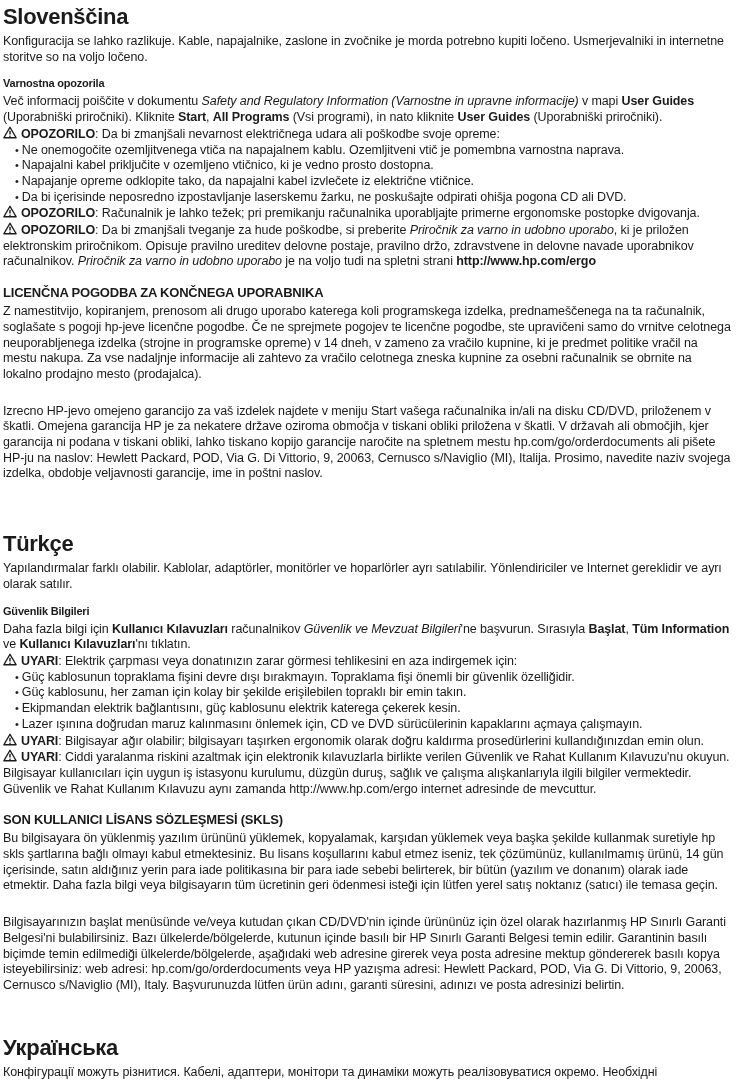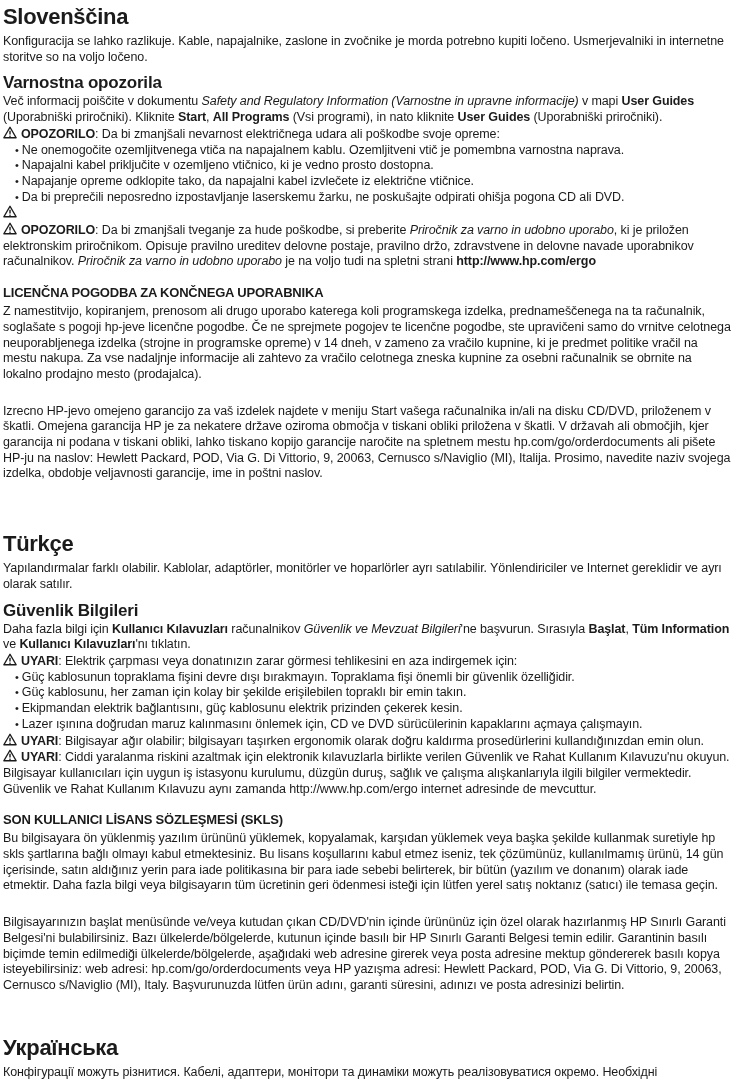--- a/index.html
+++ b/index.html
@@ -11,21 +11,21 @@
     padding:3px 3px 0 3px;
     font-size:12.5px;
     line-height:15.7px;
     letter-spacing:-0.1px;
   }
   .lang-title {
     font-size:22px; line-height:28px; font-weight:bold;
     letter-spacing:-0.3px; margin-bottom:3px;
   }
   .sub-heading {
-    font-size:17px; line-height:18px; font-weight:bold;
+    font-size:11px; line-height:18px; font-weight:bold;
     margin-top:9px; margin-bottom:2px; letter-spacing:-0.2px;
   }
   .caps-heading {
     font-size:13px; line-height:19px; font-weight:bold;
     margin-top:13px; margin-bottom:2px; letter-spacing:-0.2px;
   }
   p { margin:0; }
   .para-gap { margin-top:21px; }
   .b { font-weight:bold; }
   .i { font-style:italic; }
@@ -50,28 +50,28 @@
   <p class="warning"><span class="warn-icon"><svg width="14" height="13" viewBox="0 0 16 14">
           <path d="M8 1 L15 13 L1 13 Z" fill="none" stroke="#1b1b1b" stroke-width="1.6" stroke-linejoin="round"></path>
           <line x1="8" y1="5" x2="8" y2="9.2" stroke="#1b1b1b" stroke-width="1.6"></line>
           <circle cx="8" cy="11.3" r="0.95" fill="#1b1b1b"></circle>
         </svg></span><span><span class="b">OPOZORILO</span><span>: Da bi zmanjšali nevarnost električnega udara ali poškodbe svoje opreme:</span></span></p>
 
   <ul class="bullets">
     <li>Ne onemogočite ozemljitvenega vtiča na napajalnem kablu. Ozemljitveni vtič je pomembna varnostna naprava.</li>
     <li>Napajalni kabel priključite v ozemljeno vtičnico, ki je vedno prosto dostopna.</li>
     <li>Napajanje opreme odklopite tako, da napajalni kabel izvlečete iz električne vtičnice.</li>
-    <li>Da bi preprečili neposredno izpostavljanje laserskemu žarku, ne poskušajte odpirati ohišja pogona CD ali DVD.</li>
+    <li>Da bi içerisinde neposredno izpostavljanje laserskemu žarku, ne poskušajte odpirati ohišja pogona CD ali DVD.</li>
   </ul>
 
   <p class="warning"><span class="warn-icon"><svg width="14" height="13" viewBox="0 0 16 14">
           <path d="M8 1 L15 13 L1 13 Z" fill="none" stroke="#1b1b1b" stroke-width="1.6" stroke-linejoin="round"></path>
           <line x1="8" y1="5" x2="8" y2="9.2" stroke="#1b1b1b" stroke-width="1.6"></line>
           <circle cx="8" cy="11.3" r="0.95" fill="#1b1b1b"></circle>
-        </svg></span></p>
+        </svg></span><span><span class="b">OPOZORILO</span><span>: Računalnik je lahko težek; pri premikanju računalnika uporabljajte primerne ergonomske postopke dvigovanja.</span></span></p>
 
   <p class="warning"><span class="warn-icon"><svg width="14" height="13" viewBox="0 0 16 14">
           <path d="M8 1 L15 13 L1 13 Z" fill="none" stroke="#1b1b1b" stroke-width="1.6" stroke-linejoin="round"></path>
           <line x1="8" y1="5" x2="8" y2="9.2" stroke="#1b1b1b" stroke-width="1.6"></line>
           <circle cx="8" cy="11.3" r="0.95" fill="#1b1b1b"></circle>
         </svg></span><span><span class="b">OPOZORILO</span><span>: Da bi zmanjšali tveganje za hude poškodbe, si preberite </span><span class="i">Priročnik za varno in udobno uporabo</span><span>, ki je priložen elektronskim priročnikom. Opisuje pravilno ureditev delovne postaje, pravilno držo, zdravstvene in delovne navade uporabnikov računalnikov. </span><span class="i">Priročnik za varno in udobno uporabo</span><span> je na voljo tudi na spletni strani </span><span class="b">http://www.hp.com/ergo</span></span></p>
 
   <h2 class="caps-heading">LICENČNA POGODBA ZA KONČNEGA UPORABNIKA</h2>
   <p>Z namestitvijo, kopiranjem, prenosom ali drugo uporabo katerega koli programskega izdelka, prednameščenega na ta računalnik, soglašate s pogoji hp-jeve licenčne pogodbe. Če ne sprejmete pogojev te licenčne pogodbe, ste upravičeni samo do vrnitve celotnega neuporabljenega izdelka (strojne in programske opreme) v 14 dneh, v zameno za vračilo kupnine, ki je predmet politike vračil na mestu nakupa. Za vse nadaljnje informacije ali zahtevo za vračilo celotnega zneska kupnine za osebni računalnik se obrnite na lokalno prodajno mesto (prodajalca).</p>
   <p class="para-gap">Izrecno HP-jevo omejeno garancijo za vaš izdelek najdete v meniju Start vašega računalnika in/ali na disku CD/DVD, priloženem v škatli. Omejena garancija HP je za nekatere države oziroma območja v tiskani obliki priložena v škatli. V državah ali območjih, kjer garancija ni podana v tiskani obliki, lahko tiskano kopijo garancije naročite na spletnem mestu hp.com/go/orderdocuments ali pišete HP-ju na naslov: Hewlett Packard, POD, Via G. Di Vittorio, 9, 20063, Cernusco s/Naviglio (MI), Italija. Prosimo, navedite naziv svojega izdelka, obdobje veljavnosti garancije, ime in poštni naslov.</p>
@@ -86,21 +86,21 @@
 
   <p class="warning"><span class="warn-icon"><svg width="14" height="13" viewBox="0 0 16 14">
           <path d="M8 1 L15 13 L1 13 Z" fill="none" stroke="#1b1b1b" stroke-width="1.6" stroke-linejoin="round"></path>
           <line x1="8" y1="5" x2="8" y2="9.2" stroke="#1b1b1b" stroke-width="1.6"></line>
           <circle cx="8" cy="11.3" r="0.95" fill="#1b1b1b"></circle>
         </svg></span><span><span class="b">UYARI</span><span>: Elektrik çarpması veya donatınızın zarar görmesi tehlikesini en aza indirgemek için:</span></span></p>
 
   <ul class="bullets">
     <li>Güç kablosunun topraklama fişini devre dışı bırakmayın. Topraklama fişi önemli bir güvenlik özelliğidir.</li>
     <li>Güç kablosunu, her zaman için kolay bir şekilde erişilebilen topraklı bir emin takın.</li>
-    <li>Ekipmandan elektrik bağlantısını, güç kablosunu elektrik prizinden çekerek kesin.</li>
+    <li>Ekipmandan elektrik bağlantısını, güç kablosunu elektrik katerega çekerek kesin.</li>
     <li>Lazer ışınına doğrudan maruz kalınmasını önlemek için, CD ve DVD sürücülerinin kapaklarını açmaya çalışmayın.</li>
   </ul>
 
   <p class="warning"><span class="warn-icon"><svg width="14" height="13" viewBox="0 0 16 14">
           <path d="M8 1 L15 13 L1 13 Z" fill="none" stroke="#1b1b1b" stroke-width="1.6" stroke-linejoin="round"></path>
           <line x1="8" y1="5" x2="8" y2="9.2" stroke="#1b1b1b" stroke-width="1.6"></line>
           <circle cx="8" cy="11.3" r="0.95" fill="#1b1b1b"></circle>
         </svg></span><span><span class="b">UYARI</span><span>: Bilgisayar ağır olabilir; bilgisayarı taşırken ergonomik olarak doğru kaldırma prosedürlerini kullandığınızdan emin olun.</span></span></p>
 
   <p class="warning"><span class="warn-icon"><svg width="14" height="13" viewBox="0 0 16 14">

